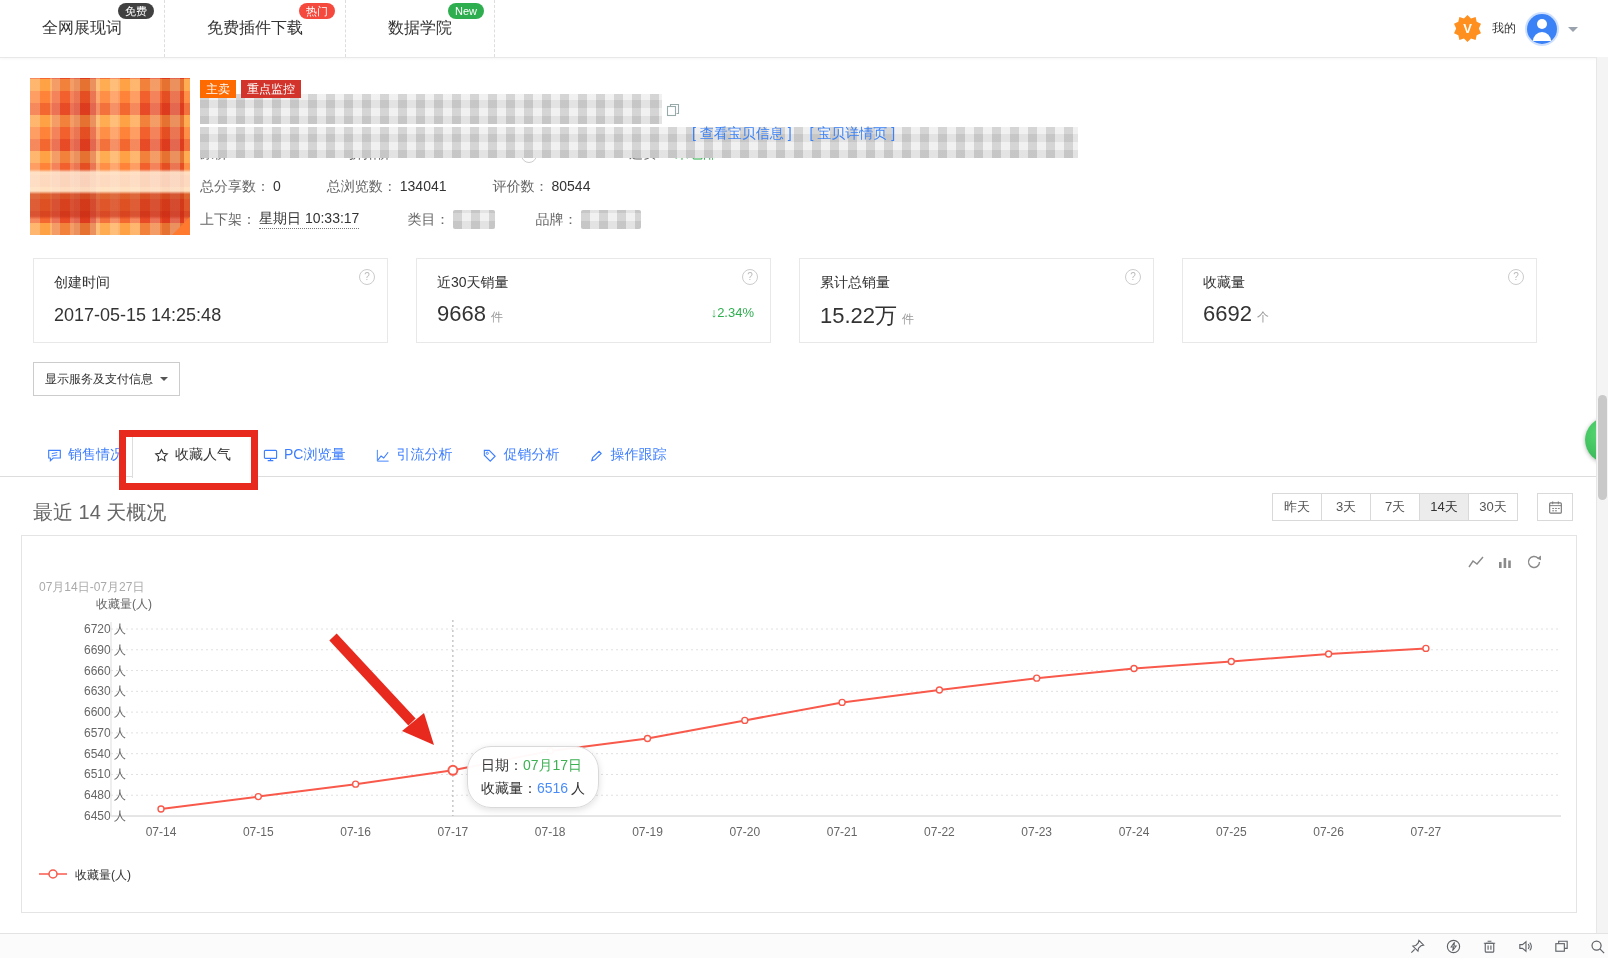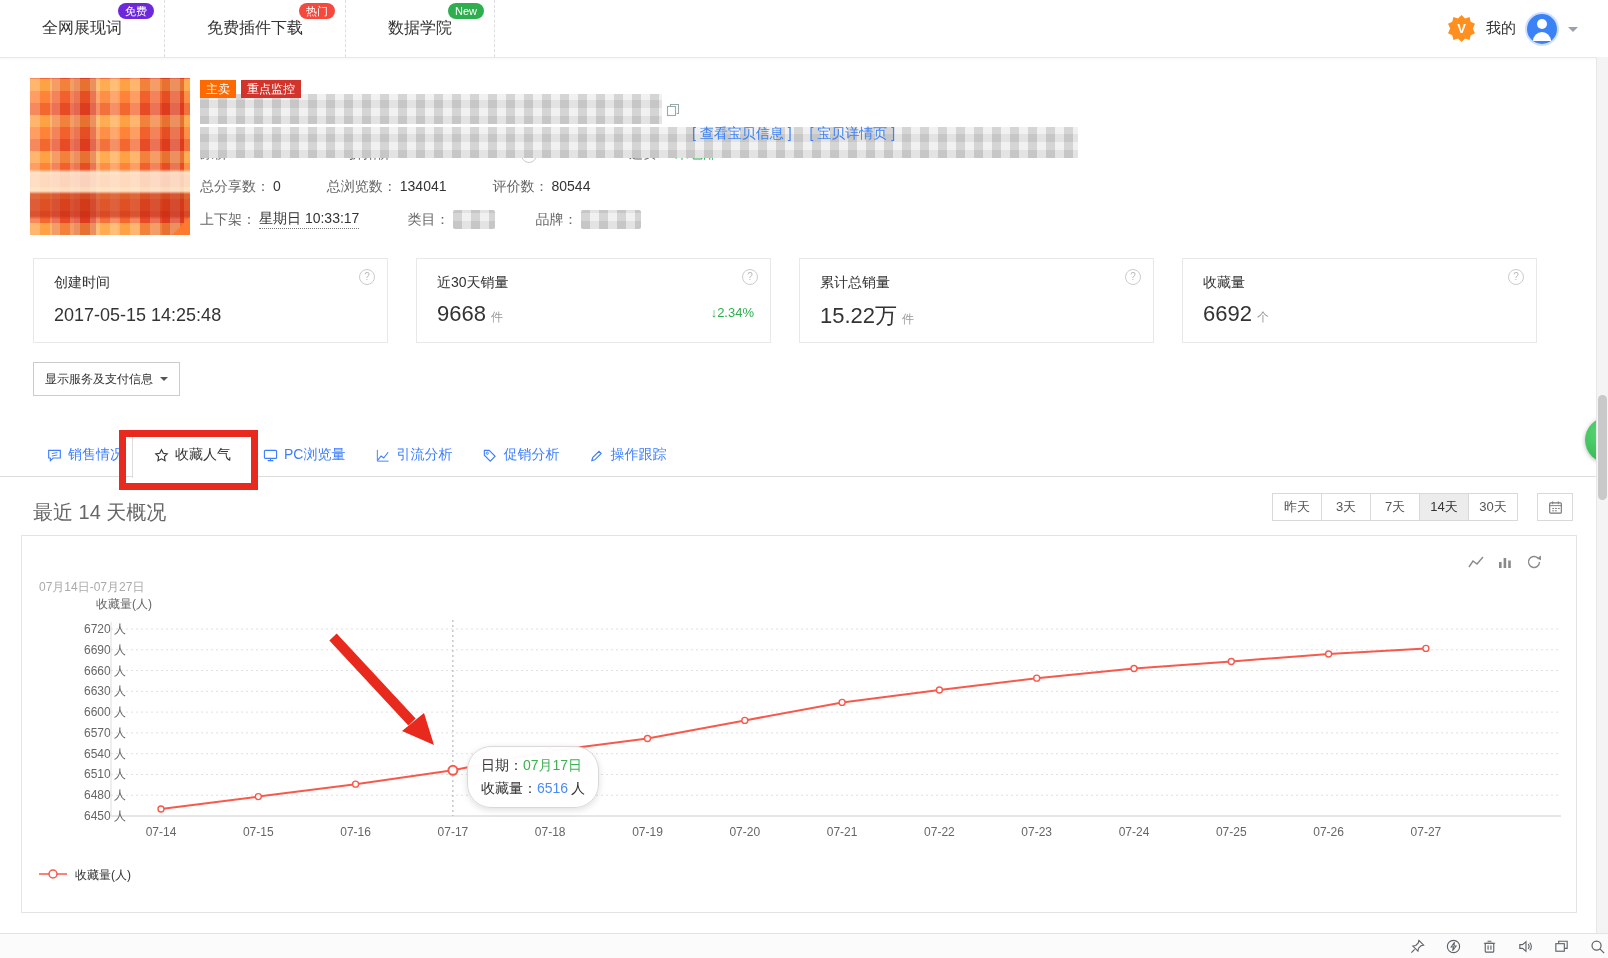--- a/index.html
+++ b/index.html
@@ -8,21 +8,21 @@
   
   .topnav{position:absolute;left:0;top:0;width:100%;height:57px;background:#fff;border-bottom:1px solid #e8e8e8;display:flex;box-shadow:0 1px 3px rgba(0,0,0,.04);z-index:10;}
   #nav-tabs{display:flex;height:100%;}
   .nav-tab{position:relative;display:flex;align-items:center;justify-content:center;padding:0 42px;font-size:16px;color:#333;cursor:pointer;border-right:1px dashed #ddd;}
   .nav-tab.active{color:#ff4632;}
   .nav-tab.active::after{content:"";position:absolute;left:8px;right:8px;bottom:0;height:3px;background:#ff4632;}
   .nav-badge{position:absolute;top:3px;right:10px;font-size:11px;line-height:16px;color:#fff;padding:0 7px;border-radius:9px;}
   .nav-right{margin-left:auto;display:flex;align-items:center;gap:11px;padding-right:30px;}
   .vip-badge{width:27px;height:27px;background:#ff8f1f;color:#fff;font-weight:bold;font-size:13px;display:flex;align-items:center;justify-content:center;
     clip-path:polygon(50% 0,63% 13%,80% 7%,84% 25%,100% 32%,92% 50%,100% 68%,84% 75%,80% 93%,63% 87%,50% 100%,37% 87%,20% 93%,16% 75%,0 68%,8% 50%,0 32%,16% 25%,20% 7%,37% 13%);}
-  .my-label{font-size:15px;color:#333;cursor:pointer;}
+  .my-label{font-size:12px;color:#333;cursor:pointer;}
   .avatar{width:30px;height:30px;border-radius:50%;background:#3b82f6;position:relative;box-shadow:0 0 0 2px #cfe0ff;cursor:pointer;}
   .avatar::before{content:"";position:absolute;top:5px;left:50%;transform:translateX(-50%);width:10px;height:10px;border-radius:50%;background:#fff;}
   .avatar::after{content:"";position:absolute;bottom:3px;left:50%;transform:translateX(-50%);width:18px;height:9px;border-radius:9px 9px 0 0;background:#fff;}
   .caret-down{width:0;height:0;border:5px solid transparent;border-top-color:#9aa3ad;margin-top:6px;cursor:pointer;}
   
   .mosaic{background:repeating-linear-gradient(90deg,rgba(120,120,120,.20) 0 9px,rgba(255,255,255,.25) 9px 18px),repeating-linear-gradient(0deg,#dadada 0 8px,#ececec 8px 16px);}
   .mosaic-img{position:absolute;left:30px;top:78px;width:160px;height:157px;
     background:
      linear-gradient(180deg,rgba(0,0,0,0) 58%,rgba(255,236,214,.85) 60% 72%,rgba(195,40,18,.55) 74% 88%,rgba(0,0,0,0) 90%),
      repeating-linear-gradient(90deg,rgba(255,255,255,.22) 0 10px,rgba(0,0,0,0) 10px 20px),
@@ -104,21 +104,21 @@
 </style>
 </head>
 <body>
 
 <div class="page">
 
   <header class="topnav">
     <div id="nav-tabs">
         <div class="nav-tab">
           <span>全网展现词</span>
-          <span class="nav-badge" style="background: #6d28d9;">免费</span>
+          <span class="nav-badge" style="background: #404040;">免费</span>
         </div>
         <div class="nav-tab">
           <span>免费插件下载</span>
           <span class="nav-badge" style="background: rgb(245, 73, 61);">热门</span>
         </div>
         <div class="nav-tab">
           <span>数据学院</span>
           <span class="nav-badge" style="background: rgb(47, 174, 79);">New</span>
         </div>
       </div>

